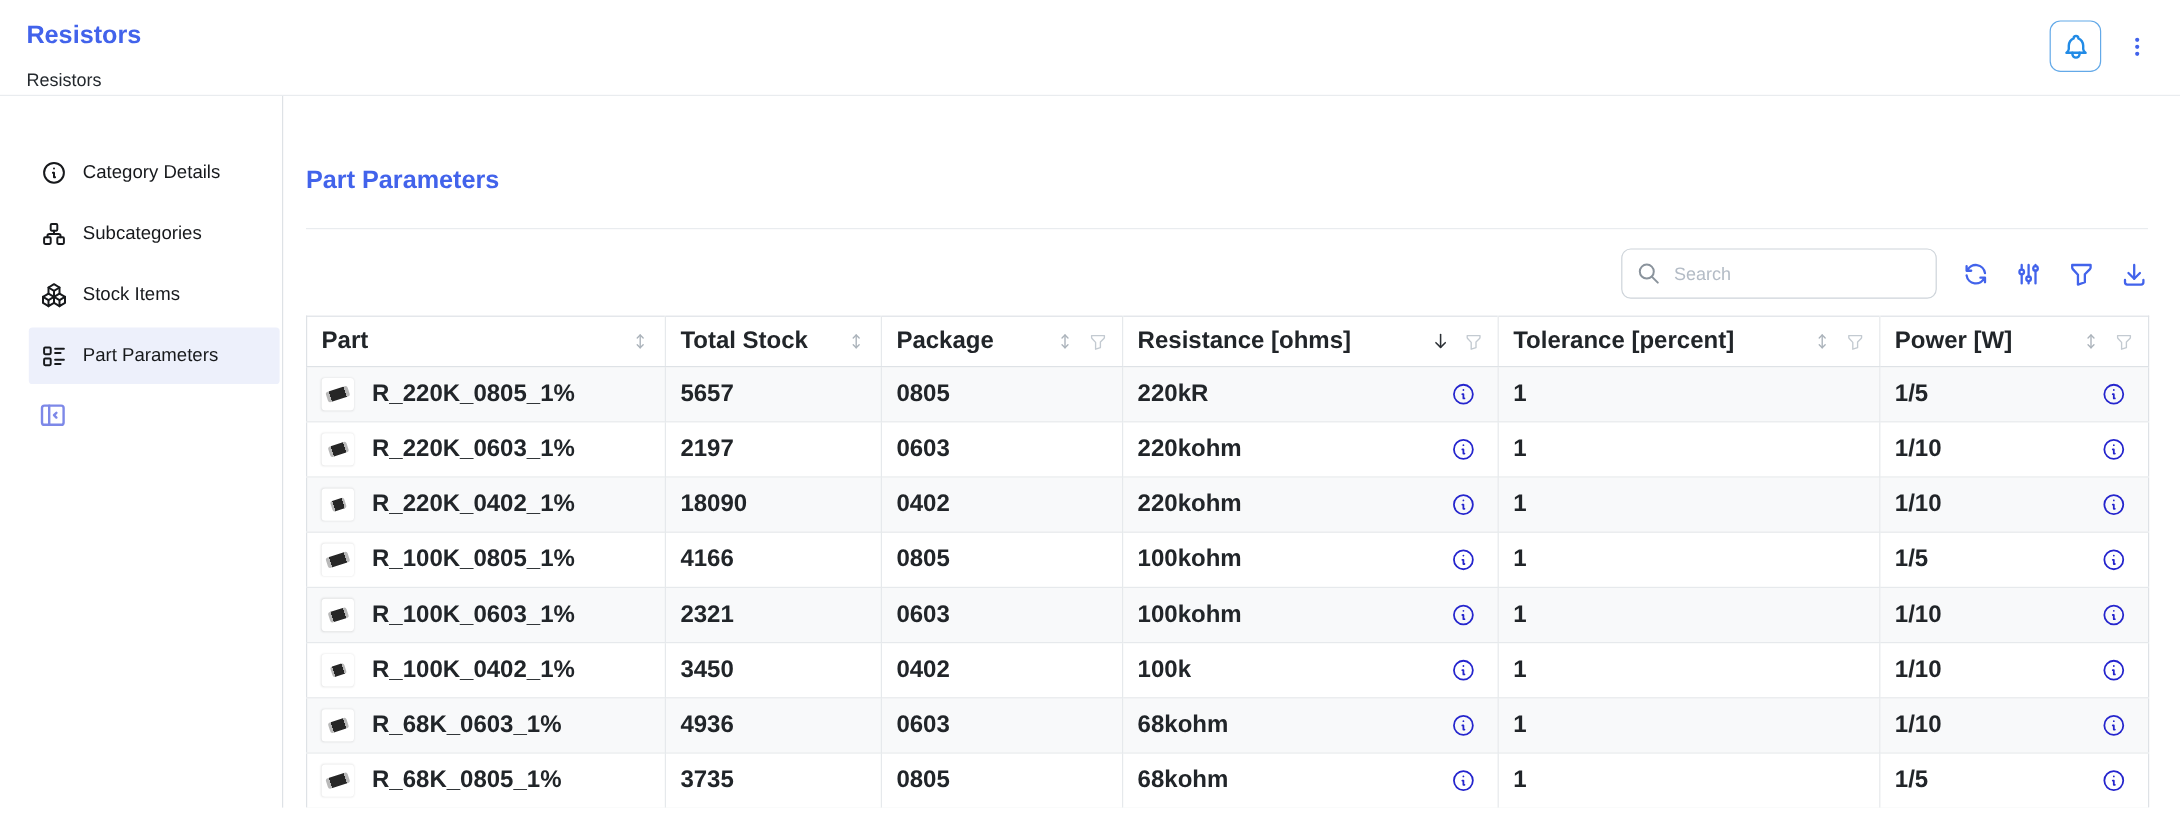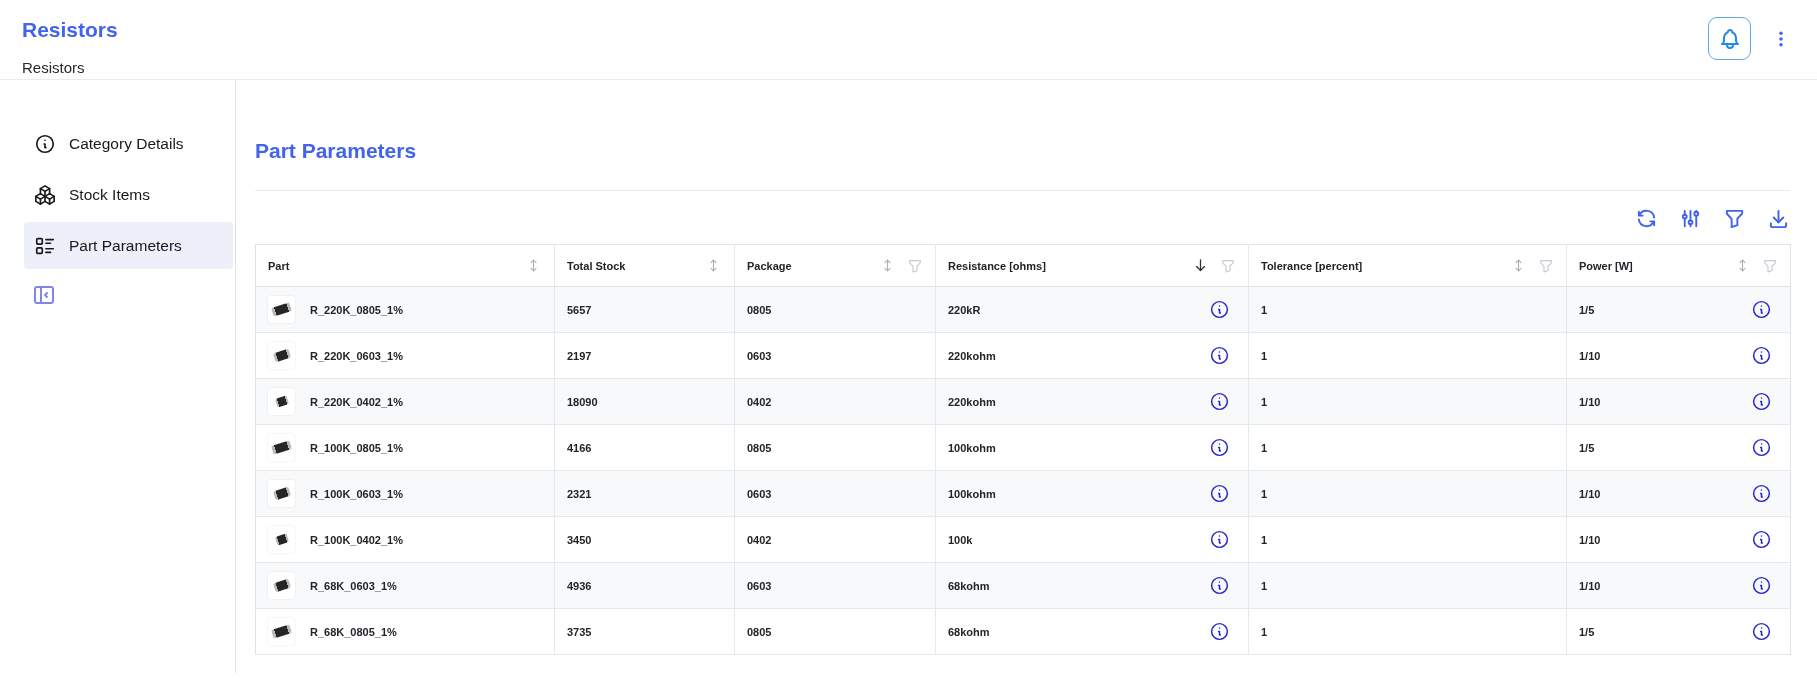--- a/index.html
+++ b/index.html
@@ -36,21 +36,21 @@
   .searchbox{width:263px;height:42px;border:1px solid #ced4da;border-radius:8px;display:flex;align-items:center;
     padding:0 12px;gap:9px;margin-right:0;}
   .searchbox svg{width:20px;height:20px;color:#8a939c;flex-shrink:0;}
   .searchbox input{border:0;outline:0;flex:1;font-size:15px;color:#343a40;font-family:inherit;background:transparent;min-width:0;}
   .searchbox input::placeholder{color:#b4bcc6;}
   .tool-btn{color:var(--accent,#4263eb);cursor:pointer;}
   .tool-btn svg{width:23px;height:23px;}
 
   
   .tbl-wrap{margin-top:14px;}
-  table{border-collapse:collapse;width:100%;table-layout:fixed;border:1px solid #dee2e6;font-size:11px;color:#212529;}
+  table{border-collapse:collapse;width:100%;table-layout:fixed;border:1px solid #dee2e6;font-size:20px;color:#212529;}
   th,td{border-right:1px solid #e6e9ec;overflow:hidden;font-weight:bold;}
   th:last-child,td:last-child{border-right:0;}
   thead th{height:42px;padding:0 12px;border-bottom:1px solid #dee2e6;font-weight:700;text-align:left;background:#fff;}
   tbody td{height:46px;padding:0 12px;border-bottom:1px solid #e6e9ec;}
   tbody tr{cursor:pointer;}
   tbody tr:nth-child(odd){background:#f8f9fa;}
   .th-inner{display:flex;align-items:center;}
   .th-label{flex:1;white-space:nowrap;overflow:hidden;}
   .th-icons{display:flex;align-items:center;gap:11px;}
   .sort-ic{color:#aab2ba;display:flex;}
@@ -95,20 +95,30 @@
 
   <nav class="sidebar">
     <div id="sidebar-nav">
         <div class="side-item">
           <svg viewBox="0 0 24 24" fill="none" stroke="currentColor" stroke-width="1.8" stroke-linecap="round" stroke-linejoin="round">
             <circle cx="12" cy="12" r="9"></circle>
             <path d="M12 8h.01"></path>
             <path d="M11 12h1v4h1"></path>
           </svg>
           <span>Category Details</span>
+        </div>
+        <div class="side-item">
+          <svg viewBox="0 0 24 24" fill="none" stroke="currentColor" stroke-width="1.8" stroke-linecap="round" stroke-linejoin="round">
+            <rect x="3" y="15" width="6" height="6" rx="1"></rect>
+            <rect x="15" y="15" width="6" height="6" rx="1"></rect>
+            <rect x="9" y="3" width="6" height="6" rx="1"></rect>
+            <path d="M6 15v-1a2 2 0 0 1 2-2h8a2 2 0 0 1 2 2v1"></path>
+            <path d="M12 9v3"></path>
+          </svg>
+          <span>Subcategories</span>
         </div>
         <div class="side-item">
           <svg viewBox="0 0 24 24" fill="none" stroke="currentColor" stroke-width="1.8" stroke-linecap="round" stroke-linejoin="round">
             <path d="M7 16.5l-5-3l5-3l5 3v5.5l-5 3z"></path>
             <path d="M2 13.5v5.5l5 3"></path>
             <path d="M7 16.5l5-3"></path>
             <path d="M17 16.5l-5-3l5-3l5 3v5.5l-5 3z"></path>
             <path d="M12 19l5 3"></path>
             <path d="M17 16.5l5-3"></path>
             <path d="M12 13.5v-5.5l-5-3l5-3l5 3v5.5"></path>
@@ -136,20 +146,27 @@
           <path d="M15 10l-2 2l2 2"></path>
       </svg>
     </span>
   </nav>
 
   <main class="main">
     <h2 class="page-heading">Part Parameters</h2>
     <hr class="rule">
 
     <div class="toolbar">
+      <div class="searchbox">
+        <svg viewBox="0 0 24 24" fill="none" stroke="currentColor" stroke-width="2" stroke-linecap="round">
+          <circle cx="10" cy="10" r="7"></circle>
+            <path d="M21 21l-6-6"></path>
+        </svg>
+        <input type="text" placeholder="Search" style="">
+      </div>
       <span class="tool-btn">
         <svg viewBox="0 0 24 24" fill="none" stroke="currentColor" stroke-width="2" stroke-linecap="round" stroke-linejoin="round">
           <path d="M20 11a8.1 8.1 0 0 0 -15.5 -2m-.5 -4v4h4"></path>
             <path d="M4 13a8.1 8.1 0 0 0 15.5 2m.5 4v-4h-4"></path>
         </svg>
       </span>
       <span class="tool-btn">
         <svg viewBox="0 0 24 24" fill="none" stroke="currentColor" stroke-width="2" stroke-linecap="round">
           <circle cx="6" cy="10" r="2"></circle>
             <path d="M6 4v4M6 12v8"></path>

